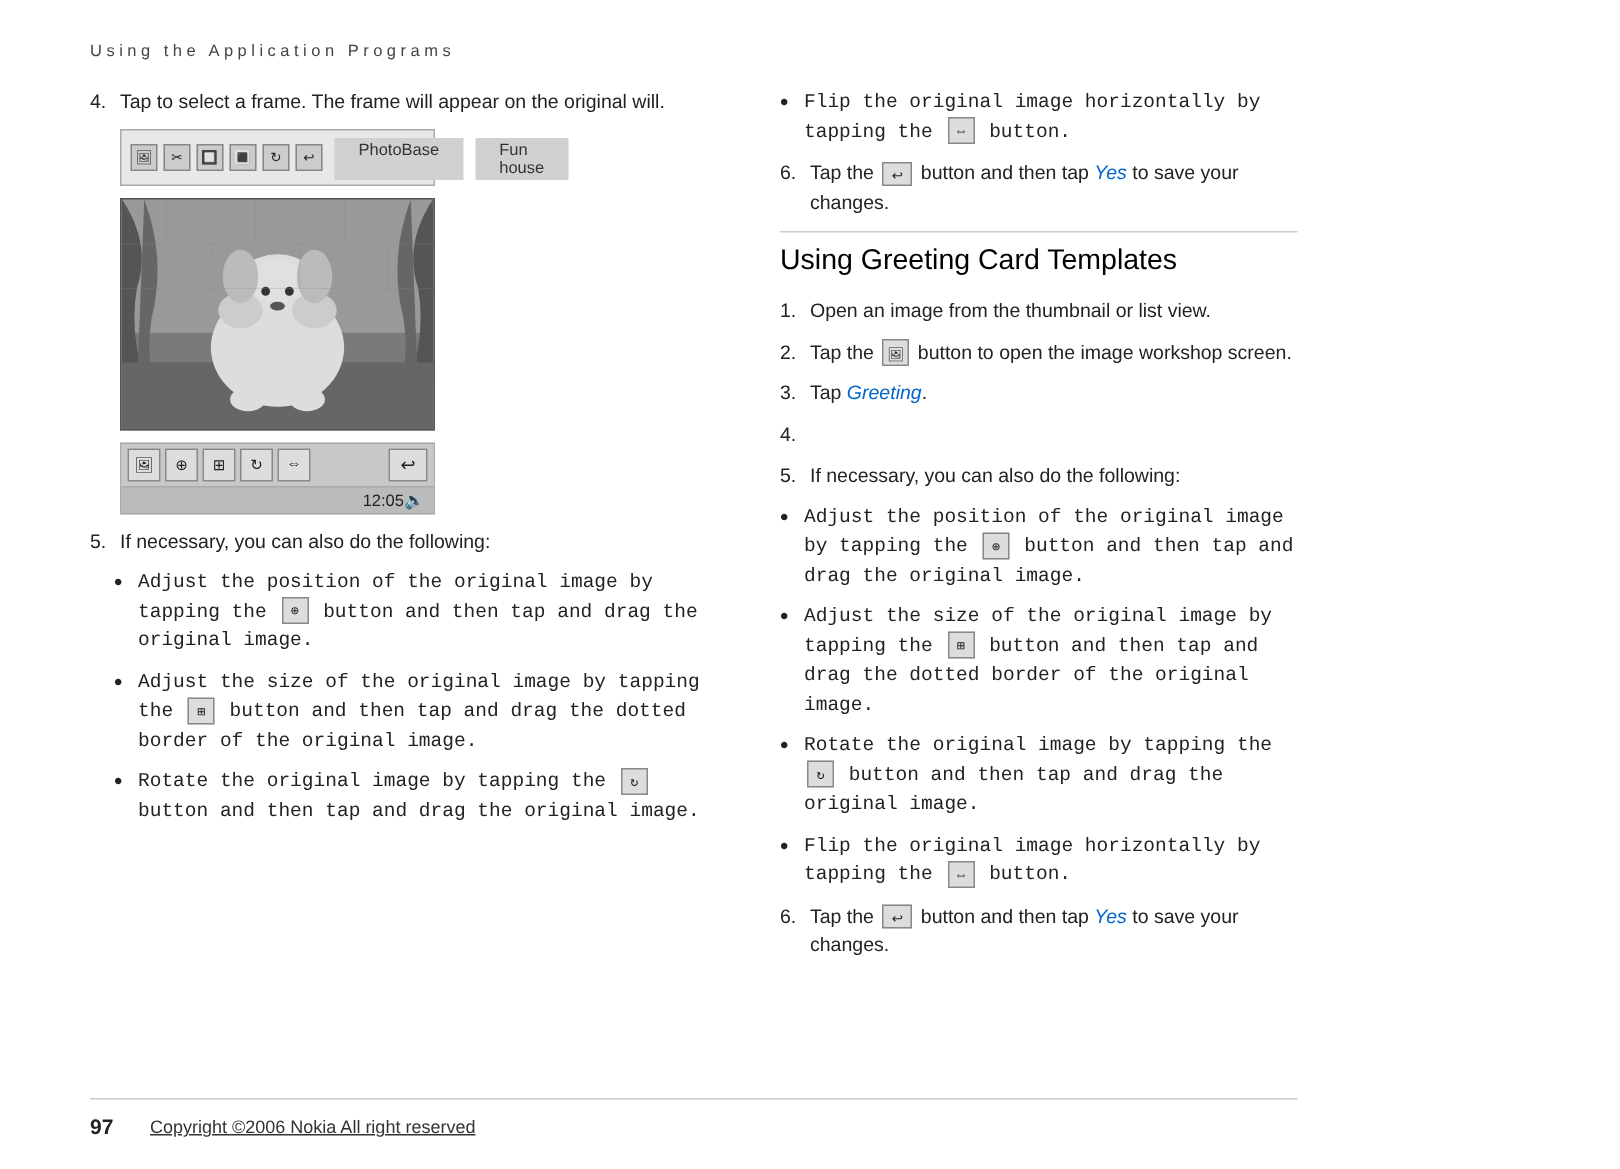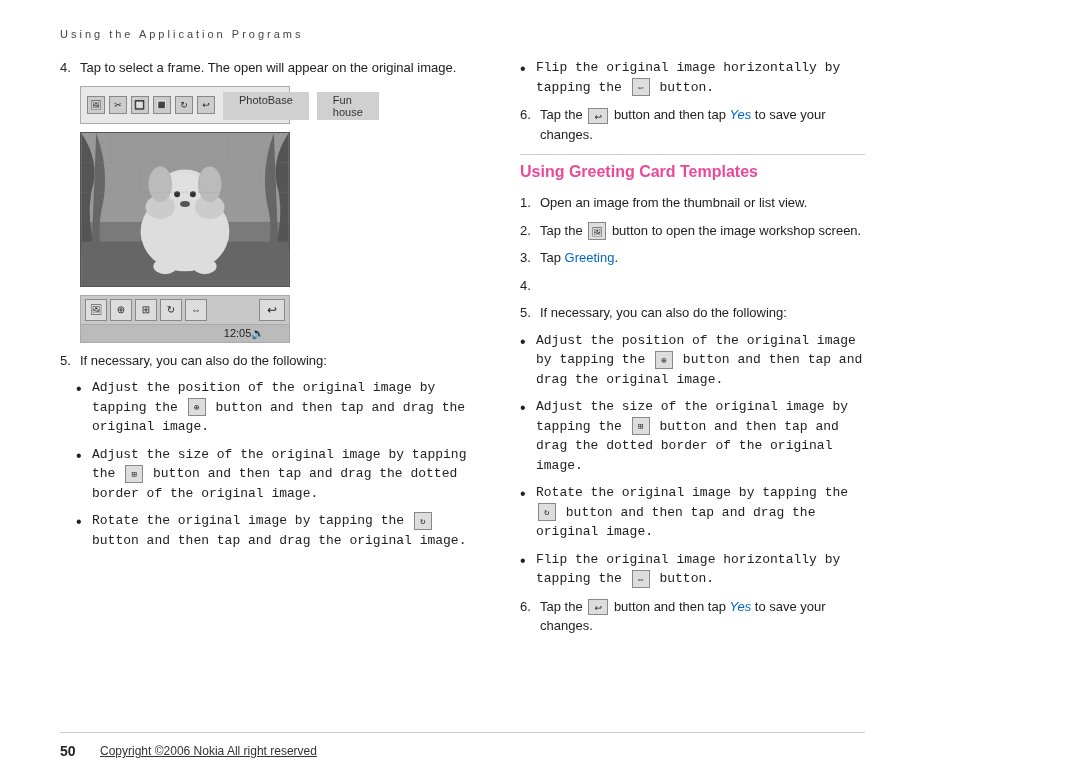--- a/index.html
+++ b/index.html
@@ -75,23 +75,23 @@
       line-height: 1.4;
     }
 
     .bullet-item .text {
       font-size: 13px;
       line-height: 1.5;
       font-family: Liberation Mono, monospace;
     }
 
     .section-title {
-      font-size: 16px;
-      font-weight: bold;
-      color: #ec4899;
+      font-size: 19px;
+      font-weight: normal;
+      color: #000000;
       margin-bottom: 12px;
       margin-top: 4px;
     }
 
     
     .toolbar-box {
       border: 1px solid #aaa;
       background: #e8e8e8;
       width: 210px;
       margin: 8px 0 8px 20px;
@@ -156,21 +156,21 @@
     .bottom-toolbar-icons {
       display: flex;
       gap: 3px;
       align-items: center;
       padding: 3px 4px;
       background: #c8c8c8;
     }
 
     .bottom-toolbar-status {
       background: #bbb;
-      padding: 2px 24px;
+      padding: 2px 6px;
       font-size: 11px;
       text-align: right;
       border-top: 1px solid #aaa;
     }
 
     .icon-btn {
       width: 22px;
       height: 22px;
       border: 1px solid #888;
       background: #ddd;
@@ -215,20 +215,21 @@
       background: #ddd;
       vertical-align: middle;
       text-align: center;
       font-size: 9px;
       line-height: 16px;
       margin: 0 2px;
     }
 
     .link-text {
       color: #0066cc;
+      font-style: italic;
     }
 
     .yes-text {
       color: #0066cc;
       font-style: italic;
       margin-top: 20px;
     }
 
     .footer-bar {
       display: flex;
@@ -262,21 +263,21 @@
 <div class="page-container">
 
   <div class="header-breadcrumb">Using the Application Programs</div>
 
   <div class="two-column">
 
     <div class="left-column">
 
       <div class="numbered-item">
         <span class="num">4.</span>
-        <span class="text">Tap to select a frame. The open will appear on the original image.</span>
+        <span class="text">Tap to select a frame. The frame will appear on the original will.</span>
       </div>
 
       <div class="toolbar-box">
         <div class="toolbar-icons">
           <span class="toolbar-icon-small">🖼</span>
           <span class="toolbar-icon-small">✂</span>
           <span class="toolbar-icon-small">🔲</span>
           <span class="toolbar-icon-small">🔳</span>
           <span class="toolbar-icon-small">↻</span>
           <span class="toolbar-icon-small">↩</span>
@@ -477,17 +478,17 @@
           Tap the
           <span class="inline-icon-back">↩</span>
           button and then tap <span class="yes-text">Yes</span> to save your changes.
         </span>
       </div>
 
     </div>
   </div>
 
   <div class="footer-bar">
-    <span class="page-num">50</span>
+    <span class="page-num">97</span>
     <span class="footer-text">Copyright ©2006 Nokia All right reserved</span>
   </div>
 
 </div>
 
 </body></html>

